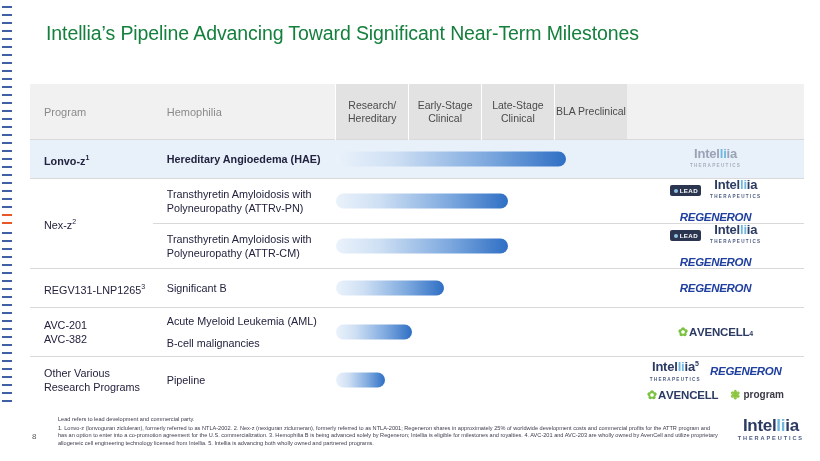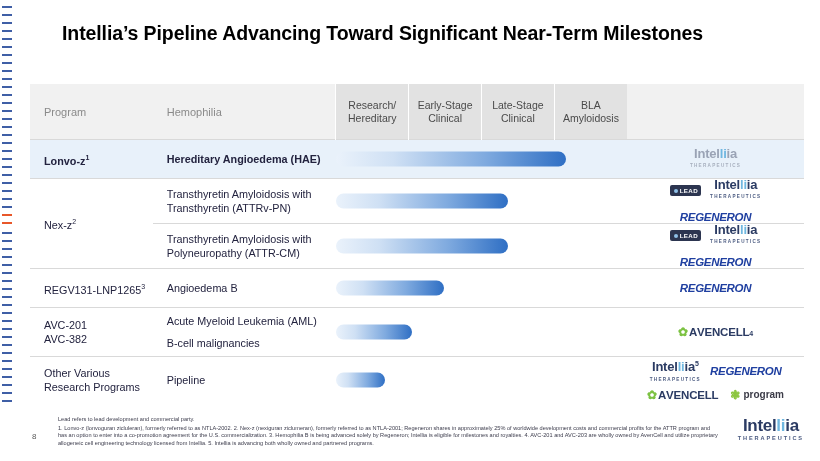--- a/index.html
+++ b/index.html
@@ -32,26 +32,26 @@
   .left-edge .tick.orange { background: #e8572a; }
 
   .slide {
     position: absolute;
     left: 14px; top: 0;
     width: 806px; height: 461px;
   }
 
   .title {
     position: absolute;
-    left: 48px;
+    left: 32px;
     top: 22px;
     width: 740px;
     font-size: 19.5px;
-    font-weight: bold;
-    color: #000000;
+    font-weight: normal;
+    color: #15803d;
     letter-spacing: -0.1px;
   }
 
   
   .table {
     position: absolute;
     left: 16px;
     top: 84px;
     width: 774px;
     border-collapse: collapse;
@@ -333,21 +333,21 @@
         <td class="phase first">
           <span>Research/ Hereditary</span>
         </td>
         <td class="phase">
           <span>Early-Stage Clinical</span>
         </td>
         <td class="phase">
           <span>Late-Stage Clinical</span>
         </td>
         <td class="phase">
-          <span>BLA Amyloidosis</span>
+          <span>BLA Preclinical</span>
         </td>
         <td class="logo-hdr"></td>
       </tr>
 
       <tr class="row highlight">
         <td class="prog" style="height:38px">
           <span>Lonvo-z</span><span class="sup">1</span>
         </td>
         <td class="ind">Hereditary Angioedema (HAE)</td>
         <td class="bars" colspan="4">
@@ -367,21 +367,21 @@
           </div>
         </td>
       </tr>
 
       <tr class="row">
         <td class="prog" rowspan="2">
           <span>Nex-z</span><span class="sup">2</span>
         </td>
         <td class="ind" style="height:40px">
           <div>Transthyretin Amyloidosis with</div>
-          <div>Transthyretin (ATTRv-PN)</div>
+          <div>Polyneuropathy (ATTRv-PN)</div>
         </td>
         <td class="bars" colspan="4">
           <div class="track">
             <div class="sep" style="left:70px"></div>
             <div class="sep" style="left:140px"></div>
             <div class="sep" style="left:210px"></div>
             <div class="bar" id="bar1" style="left: 0%; width: 59%;"></div>
           </div>
         </td>
         <td class="logos">
@@ -424,21 +424,21 @@
             </div>
             <span class="regeneron">REGENERON</span>
           </div>
         </td>
       </tr>
 
       <tr class="row">
         <td class="prog" style="height:38px">
           <span>REGV131-LNP1265</span><span class="sup">3</span>
         </td>
-        <td class="ind">Angioedema B</td>
+        <td class="ind">Significant B</td>
         <td class="bars" colspan="4">
           <div class="track">
             <div class="sep" style="left:70px"></div>
             <div class="sep" style="left:140px"></div>
             <div class="sep" style="left:210px"></div>
             <div class="bar" id="bar3" style="left: 0%; width: 37%;"></div>
           </div>
         </td>
         <td class="logos">
           <div class="logo-wrap">

